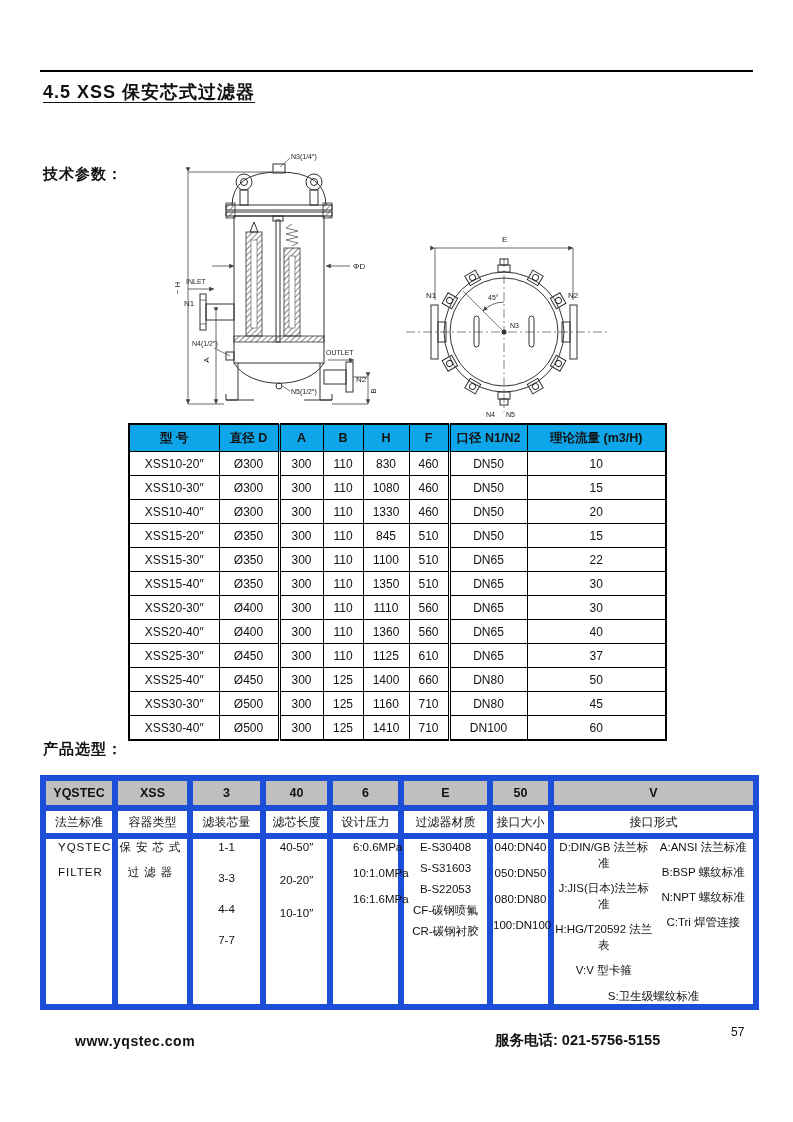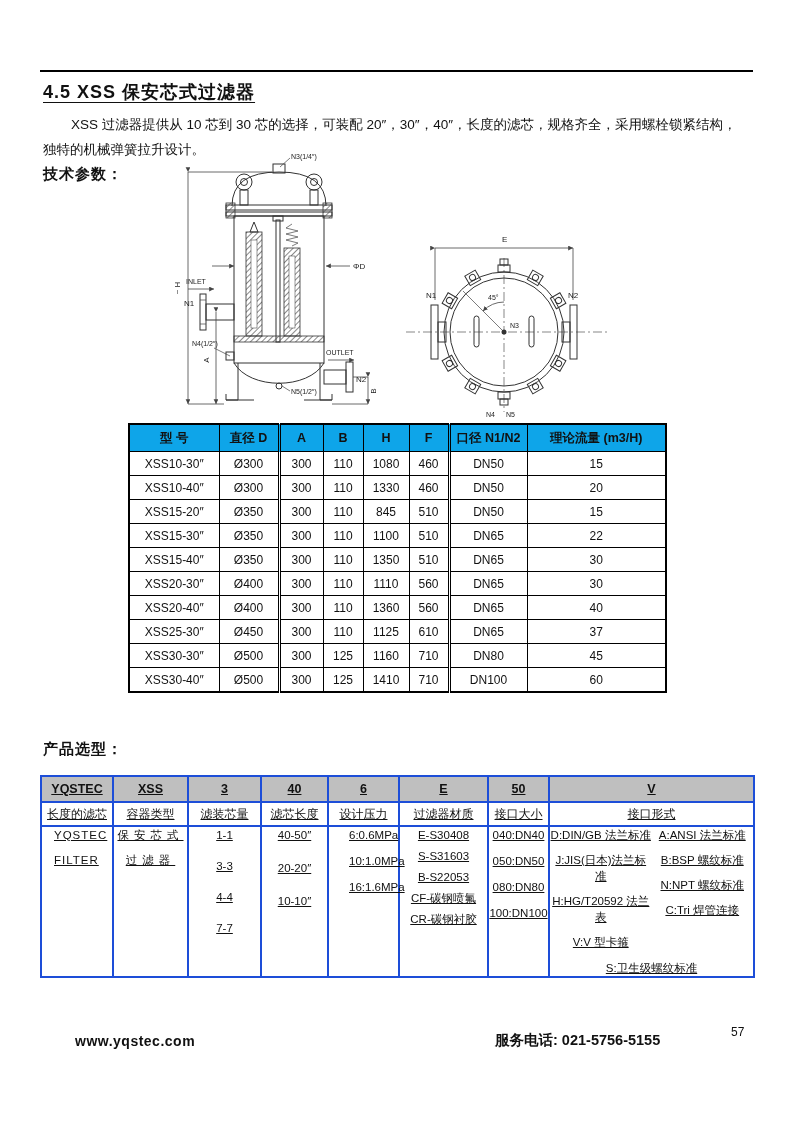--- a/index.html
+++ b/index.html
@@ -31,21 +31,21 @@
               border:2px solid #000;table-layout:fixed;}
   .spec-table th,.spec-table td{border:1px solid #000;padding:0;}
   .spec-table th{background:#0ea5e9;height:26px;font-size:12.5px;font-weight:bold;}
   .spec-table td{height:23px;}
   .spec-table th:nth-child(3),.spec-table td:nth-child(3),
   .spec-table th:nth-child(7),.spec-table td:nth-child(7){border-left:3px double #000;}
 
   
   .sel-table{left:40px;top:775px;width:713px;font-size:12px;text-align:center;
              border:2px solid #000;table-layout:fixed;}
-  .sel-table th,.sel-table td{border:2px solid #1d4ed8;padding:0;text-decoration:underline;}
+  .sel-table th,.sel-table td{border:6px solid #1d4ed8;padding:0;}
   .sel-table .code-row th{background:#bfbfbf;height:24px;font-size:12.5px;}
   .sel-table .label-row td{height:22px;font-size:12px;}
   .sel-table .body-row td{height:140px;vertical-align:top;font-size:11.5px;}
   .line{line-height:16px;}
   .cell-brand .line{line-height:17px;margin-bottom:8px;text-align:left;padding-left:12px;letter-spacing:1px;}
   .cell-brand{padding-top:26px;}
   .cell-vessel{padding-top:26px;letter-spacing:5px;}
   .cell-vessel .line{margin-bottom:9px;}
   .cell-qty{padding-top:10px;}
   .cell-qty .line{margin-bottom:15px;}
@@ -70,24 +70,20 @@
 </style>
 </head>
 <body>
 
 <div class="page">
 
   <div class="abs top-rule"></div>
 
   <div class="abs title">4.5 XSS 保安芯式过滤器</div>
 
-  <div class="abs intro">
-    <div class="l1">XSS 过滤器提供从 10 芯到 30 芯的选择，可装配 20″，30″，40″，长度的滤芯，规格齐全，采用螺栓锁紧结构，</div>
-    <div class="l2">独特的机械弹簧拉升设计。</div>
-  </div>
 
   <div class="abs section-label tech-label">技术参数：</div>
 
   <svg class="abs" style="left:172px;top:148px;" width="232" height="274" viewBox="0 0 232 274">
     <defs>
       <marker id="arw" markerWidth="8" markerHeight="8" refX="6" refY="3" orient="auto">
         <path d="M0,0 L6,3 L0,6 Z" fill="#444"></path>
       </marker>
       <pattern id="hatch" width="4" height="4" patternUnits="userSpaceOnUse" patternTransform="rotate(45)">
         <line x1="0" y1="0" x2="0" y2="4" stroke="#555" stroke-width="1.4"></line>
@@ -268,20 +264,30 @@
           <th>A</th>
           <th>B</th>
           <th>H</th>
           <th>F</th>
           <th>口径 N1/N2</th>
           <th>理论流量 (m3/H)</th>
         </tr>
     </thead>
     <tbody>
         <tr>
+          <td>XSS10-20″</td>
+          <td>Ø300</td>
+          <td>300</td>
+          <td>110</td>
+          <td>830</td>
+          <td>460</td>
+          <td>DN50</td>
+          <td>10</td>
+        </tr>
+        <tr>
           <td>XSS10-30″</td>
           <td>Ø300</td>
           <td>300</td>
           <td>110</td>
           <td>1080</td>
           <td>460</td>
           <td>DN50</td>
           <td>15</td>
         </tr>
         <tr>
@@ -346,20 +352,30 @@
         </tr>
         <tr>
           <td>XSS25-30″</td>
           <td>Ø450</td>
           <td>300</td>
           <td>110</td>
           <td>1125</td>
           <td>610</td>
           <td>DN65</td>
           <td>37</td>
+        </tr>
+        <tr>
+          <td>XSS25-40″</td>
+          <td>Ø450</td>
+          <td>300</td>
+          <td>125</td>
+          <td>1400</td>
+          <td>660</td>
+          <td>DN80</td>
+          <td>50</td>
         </tr>
         <tr>
           <td>XSS30-30″</td>
           <td>Ø500</td>
           <td>300</td>
           <td>125</td>
           <td>1160</td>
           <td>710</td>
           <td>DN80</td>
           <td>45</td>
@@ -397,21 +413,21 @@
           <th>3</th>
           <th>40</th>
           <th>6</th>
           <th>E</th>
           <th>50</th>
           <th>V</th>
         </tr>
     </thead>
     <tbody>
       <tr class="label-row">
-          <td>长度的滤芯</td>
+          <td>法兰标准</td>
           <td>容器类型</td>
           <td>滤装芯量</td>
           <td>滤芯长度</td>
           <td>设计压力</td>
           <td>过滤器材质</td>
           <td>接口大小</td>
           <td>接口形式</td>
         </tr>
       <tr class="body-row">
         <td class="cell-brand">

